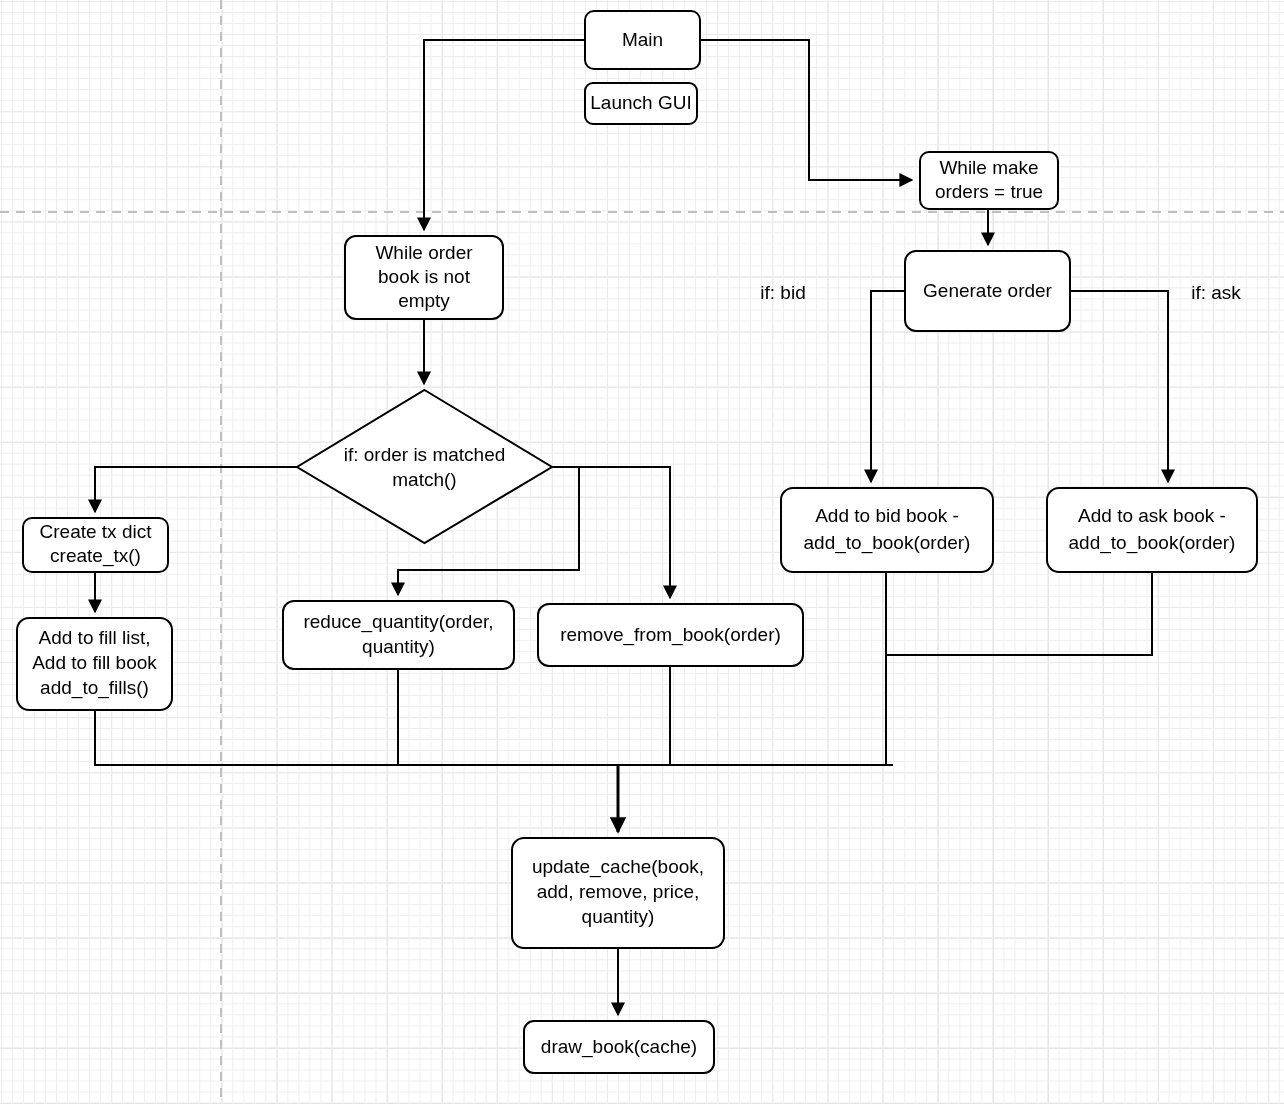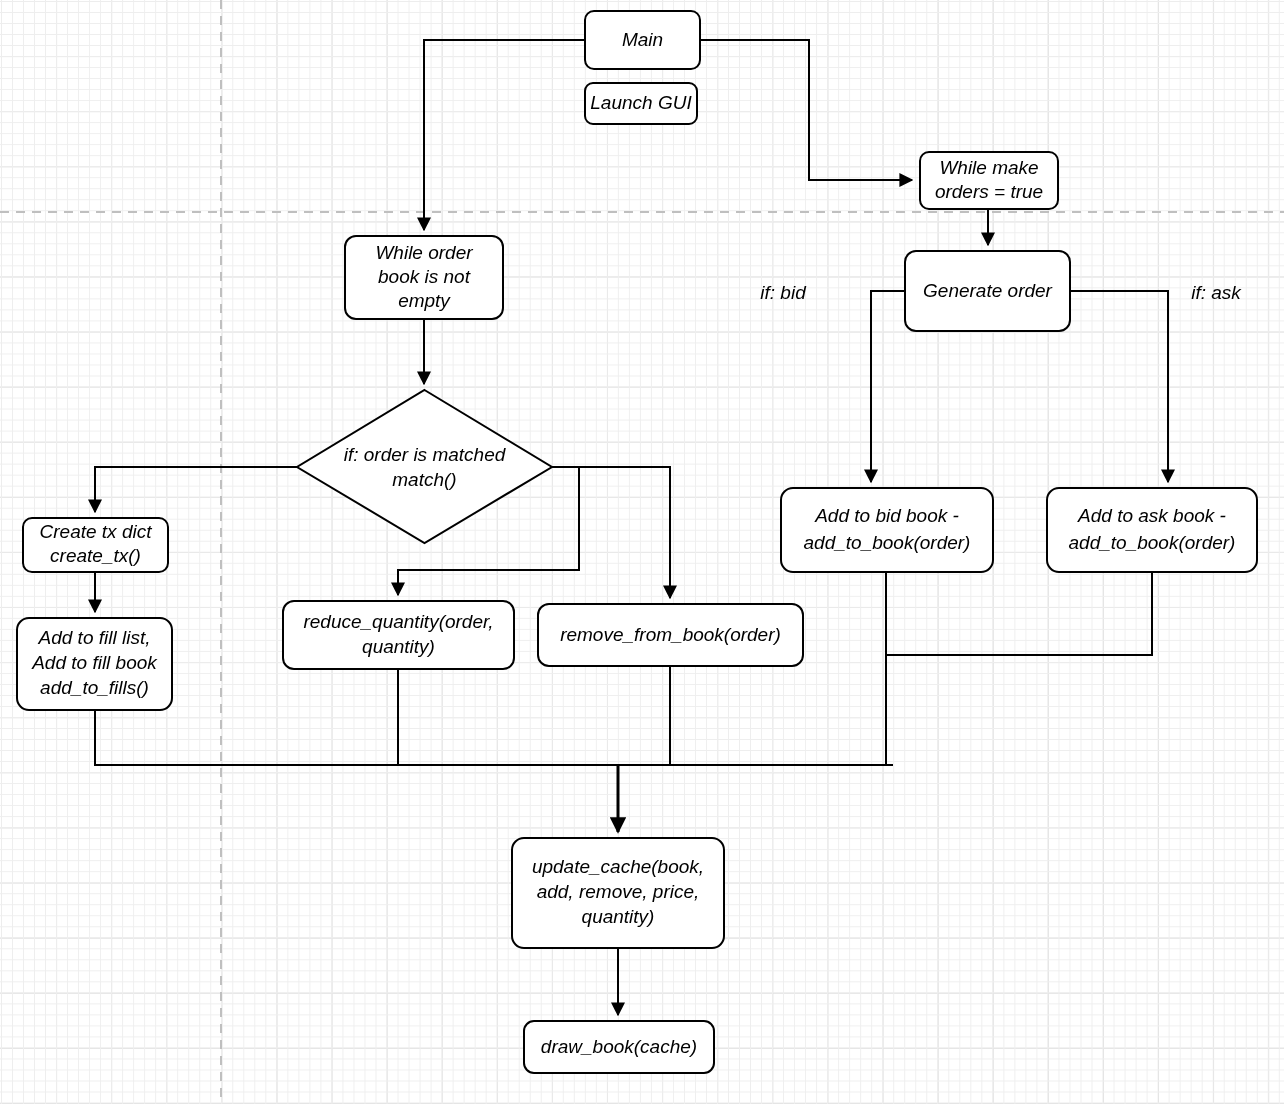--- a/index.html
+++ b/index.html
@@ -20,21 +20,20 @@
       linear-gradient(to right, #eeeeee 1px, transparent 1px),
       linear-gradient(to bottom, #eeeeee 1px, transparent 1px),
       linear-gradient(to right, #d8d8d8 1px, transparent 1px),
       linear-gradient(to bottom, #d8d8d8 1px, transparent 1px);
     background-size:
       11.02px 11.02px,
       11.02px 11.02px,
       55.1px 55.1px,
       55.1px 55.1px;
     background-position: 1px 1px, 1px 1px, 1px 1px, 1px 1px;
-    font-style: italic;
   }
   svg.flow {
     position: absolute;
     left: 0;
     top: 0;
     width: 1284px;
     height: 1104px;
   }
   .pagebreak {
     stroke: #bfbfbf;

